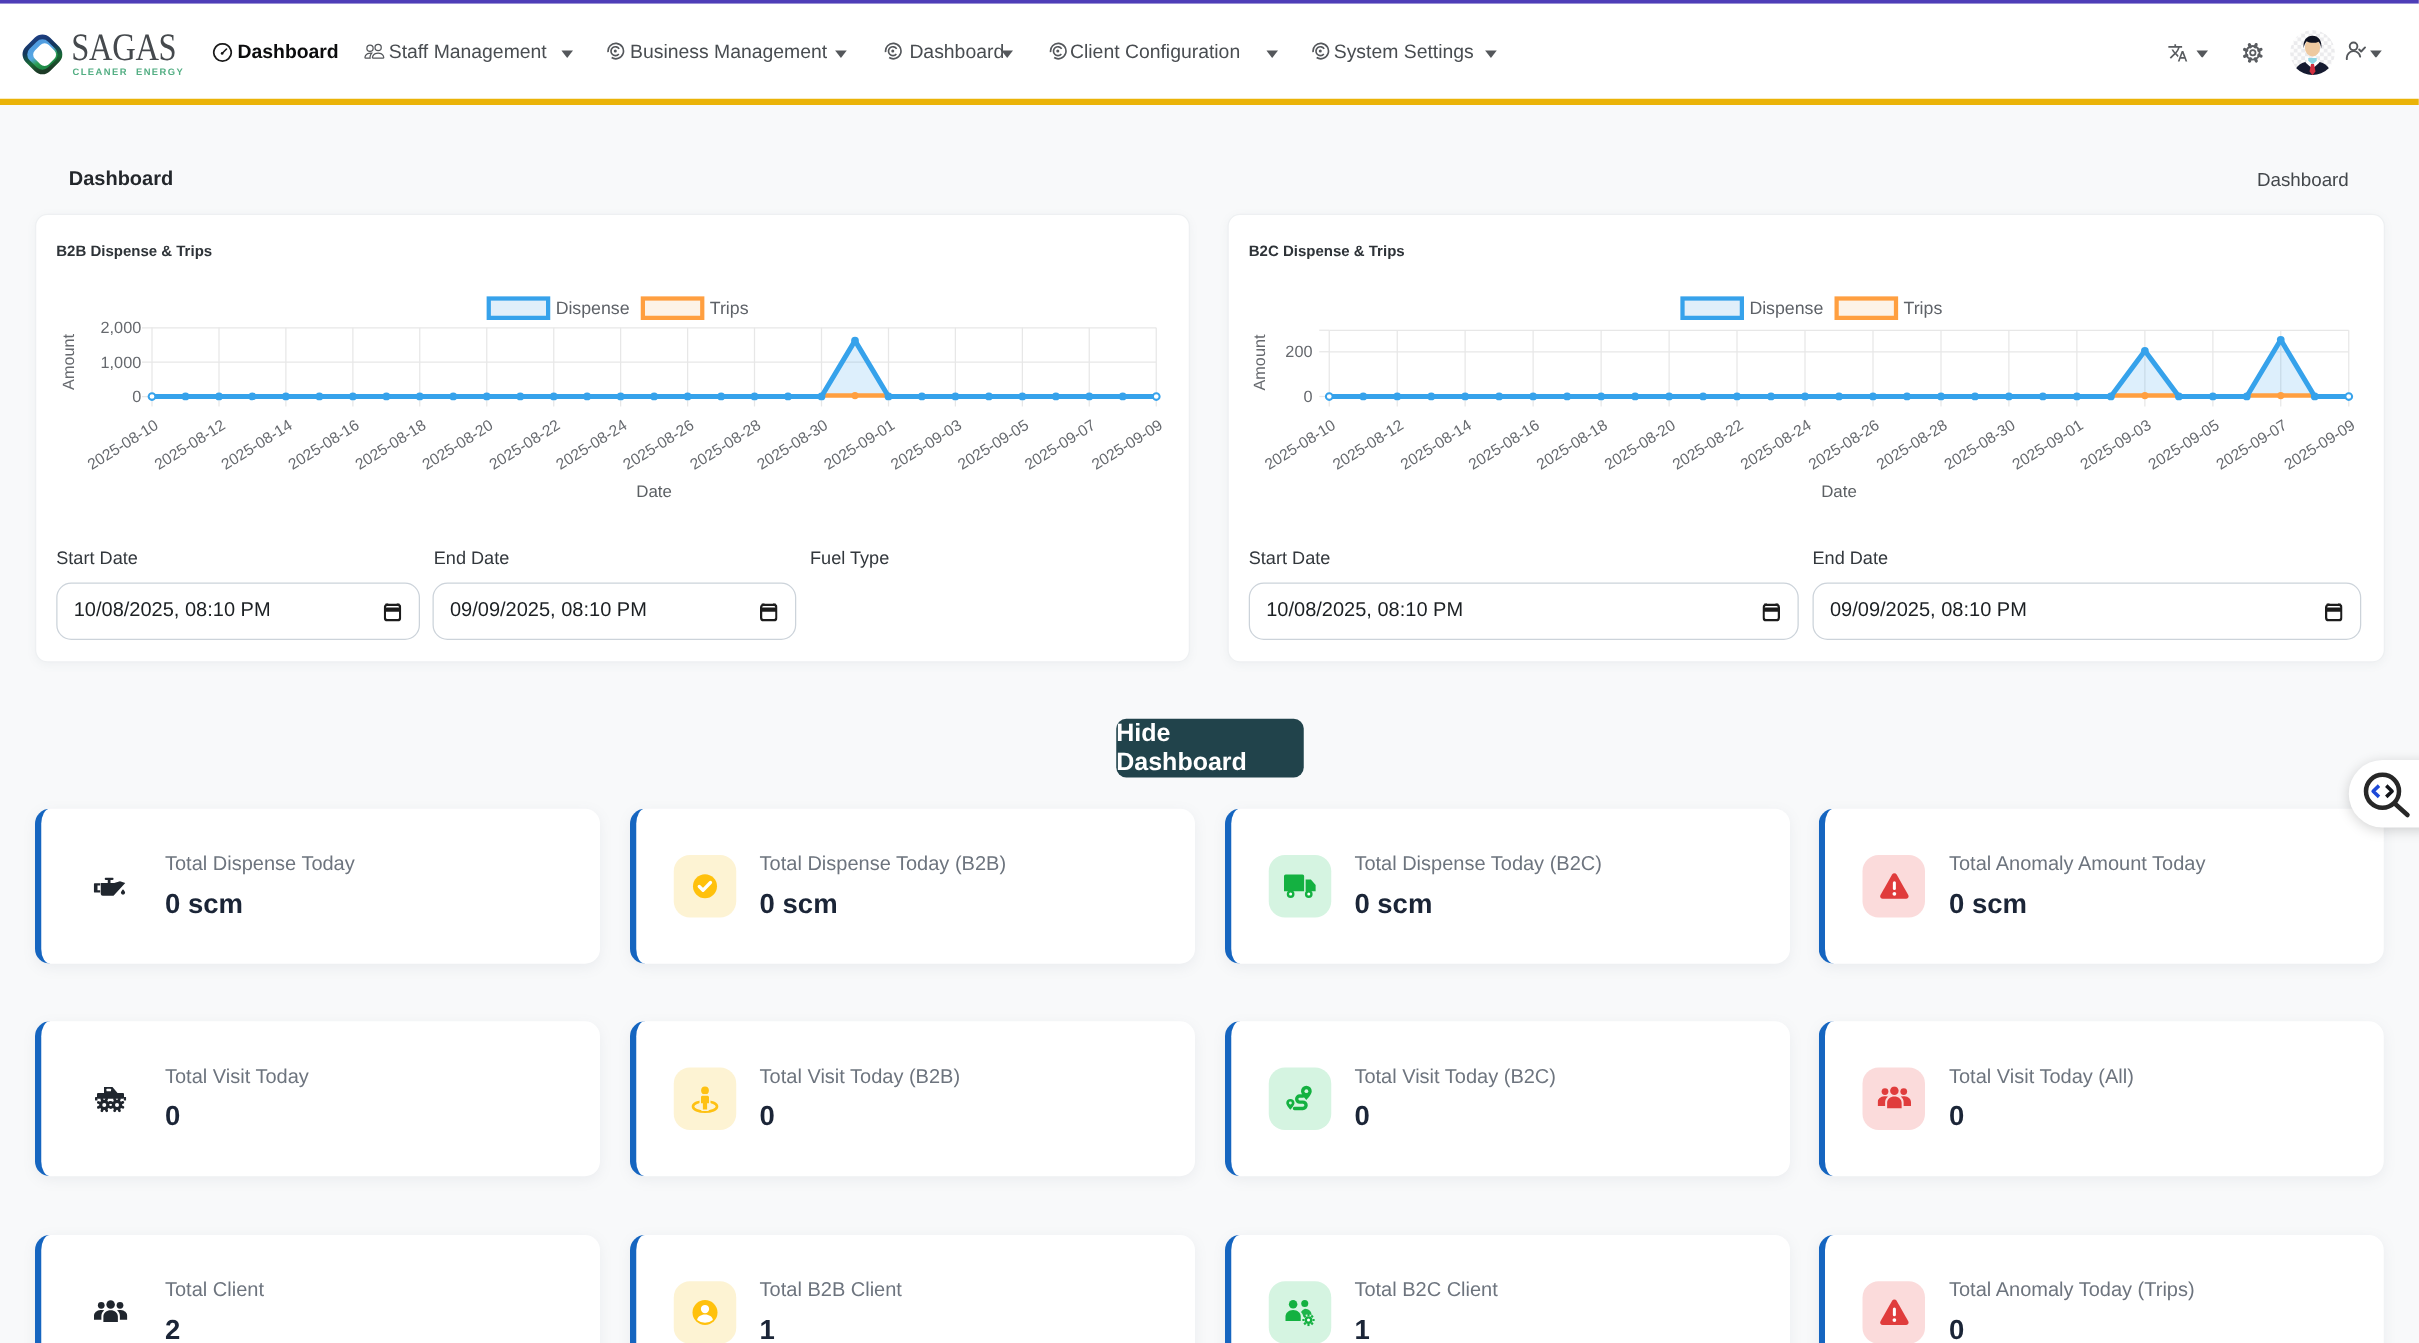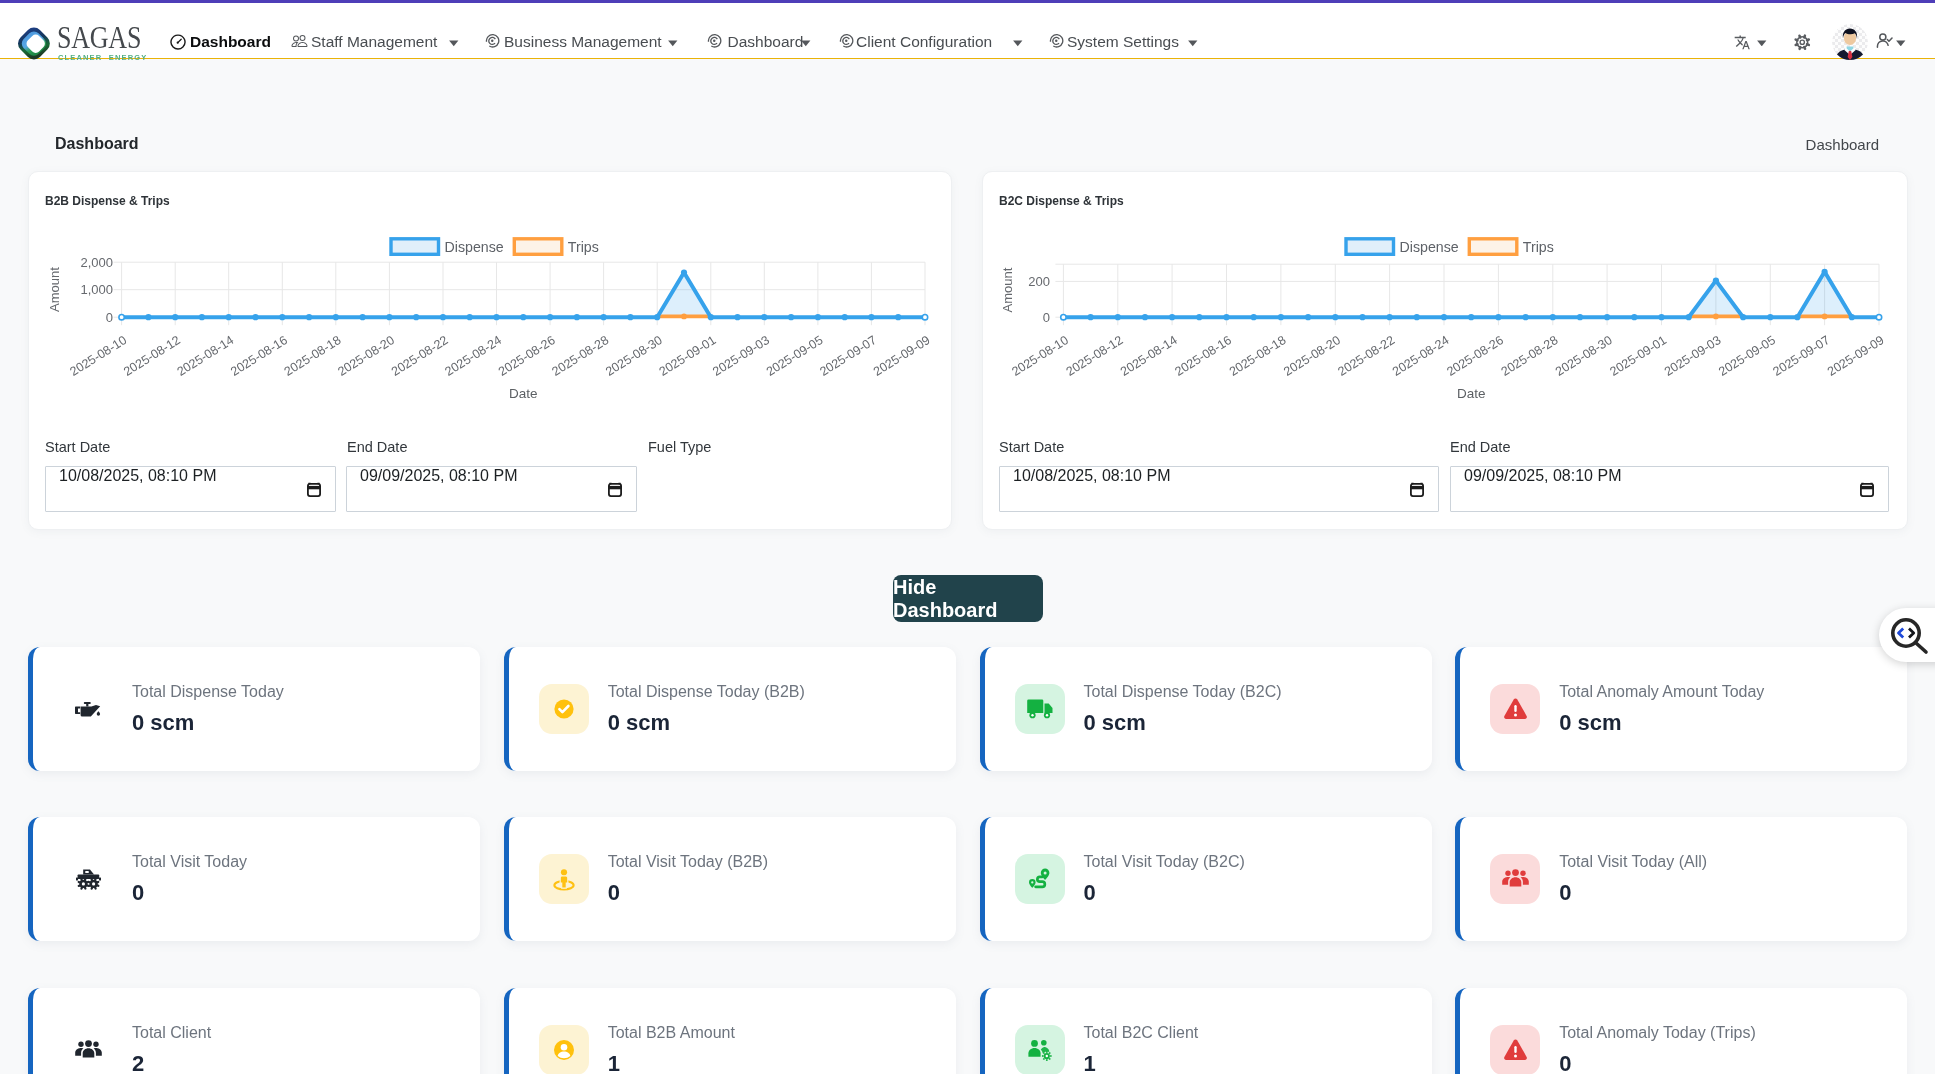--- a/index.html
+++ b/index.html
@@ -1,27 +1,27 @@
 <!DOCTYPE html>
 <html><head><meta charset="utf-8"><style>
 *{margin:0;padding:0;box-sizing:border-box}
 html,body{width:1935px;height:1074px;overflow:hidden;font-family:"Liberation Sans",sans-serif;background:#f8f9fa}
 .topbar{position:absolute;left:0;top:0;width:100%;height:3px;background:#4e3eb8}
-.nav{position:absolute;left:0;top:3px;width:100%;height:56px;background:#fff;border-bottom:1px solid #eab308}
+.nav{position:absolute;left:0;top:3px;width:100%;height:81px;background:#fff;border-bottom:5px solid #eab308}
 .nico{position:absolute}
 .nitem{position:absolute;top:30px;font-size:15.5px;color:#494d51;white-space:nowrap}
 .nitem.active{color:#0b0c0d;font-weight:700}
 .logo-s{position:absolute;left:57px;top:17px;font-family:"Liberation Serif",serif;font-size:31px;letter-spacing:-0.3px;color:#45494d;font-weight:400;transform:scaleX(0.84);transform-origin:top left}
 .logo-c{position:absolute;left:58px;top:50px;font-size:7.5px;letter-spacing:1.15px;color:#53ae83;font-weight:700}
 .hdr{position:absolute;left:55px;top:135px;font-size:16px;font-weight:700;color:#23272b}
 .bc{position:absolute;right:56px;top:136px;font-size:15px;color:#43474b}
 .card{position:absolute;background:#fff;border-radius:10px;border:1px solid #eef0f2;box-shadow:0 2px 8px rgba(120,130,140,.07)}
 .ctitle{position:absolute;left:16px;top:22px;font-size:12px;font-weight:700;color:#2e3338}
 .flabel{position:absolute;font-size:14.5px;color:#32373c}
-.inp{position:absolute;height:46px;border:1px solid #ccd3da;border-radius:1px;background:#fff;display:flex;font-size:16px;color:#1c2023;padding:0 13px}
+.inp{position:absolute;height:46px;border:1px solid #ccd3da;border-radius:12px;background:#fff;display:flex;align-items:center;font-size:16px;color:#1c2023;padding:0 13px}
 .inp .cal{position:absolute;right:14px;top:15px}
 .inp.sel:after{content:"";position:absolute;right:16px;top:18px;width:9px;height:9px;border-right:2px solid #1c2023;border-bottom:2px solid #1c2023;transform:rotate(45deg) translateY(-2px)}
 .btn{position:absolute;left:893px;top:575px;width:150px;height:47px;background:#21434b;border-radius:8px;color:#fff;font-weight:700;font-size:20px;display:flex;align-items:center;justify-content:center}
 .stat{position:absolute;width:452px;height:124px;background:#fff;border-left:5px solid #1565c0;border-radius:12px;box-shadow:0 3px 10px rgba(120,130,145,.10);display:flex;align-items:center}
 .sicon{width:50px;height:50px;margin-left:30px;border-radius:13px;display:flex;align-items:center;justify-content:center;flex:none}
 .sicon.yellow{background:#fdf3d3}.sicon.green{background:#d5f4e1}.sicon.red{background:#fbdbdb}
 .stxt{margin-left:19px}
 .slabel{font-size:16px;color:#6d747e;margin-bottom:9px}
 .sval{font-size:22px;font-weight:700;color:#1b2537}
 .pill{position:absolute;left:1879px;top:608px;width:66px;height:54px;background:#fff;border-radius:27px 0 0 27px;box-shadow:0 2px 10px rgba(0,0,0,.18)}
@@ -523,21 +523,21 @@
   </div>
 <div class="stat" style="left:503.7px;top:988px">
     <div class="sicon yellow">
       <svg width="24" height="24" viewBox="0 0 24 24">
         <circle cx="12" cy="12" r="10" fill="#ffc10d"></circle>
         <circle cx="12" cy="9.2" r="3.3" fill="#fff"></circle>
         <path d="M12 13.6 c3.3 0 6 1.9 6.3 4.3 a10 10 0 0 1-12.6 0 C6 15.5 8.7 13.6 12 13.6z" fill="#fff"></path>
       </svg>
     </div>
     <div class="stxt">
-      <div class="slabel">Total B2B Amount</div>
+      <div class="slabel">Total B2B Client</div>
       <div class="sval">1</div>
     </div>
   </div>
 <div class="stat" style="left:979.5px;top:988px">
     <div class="sicon green">
       <svg width="27" height="22" viewBox="0 0 27 22" fill="#14b141">
         <circle cx="8.5" cy="4.4" r="3.4"></circle>
         <path d="M8.5 9 c3.4 0 6.1 2.3 6.1 5.2 v3.6 H2.4 v-3.6 C2.4 11.3 5.1 9 8.5 9z"></path>
         <circle cx="17.8" cy="3.8" r="2.8"></circle>
         <path d="M18 8 c2.9 0.1 5.2 2.1 5.2 4.5 v0.6 a5.5 5.5 0 0 0-6.4 1.2 8 8 0 0 0-2-3.8 A7.3 7.3 0 0 1 18 8z" opacity="0.95"></path>

